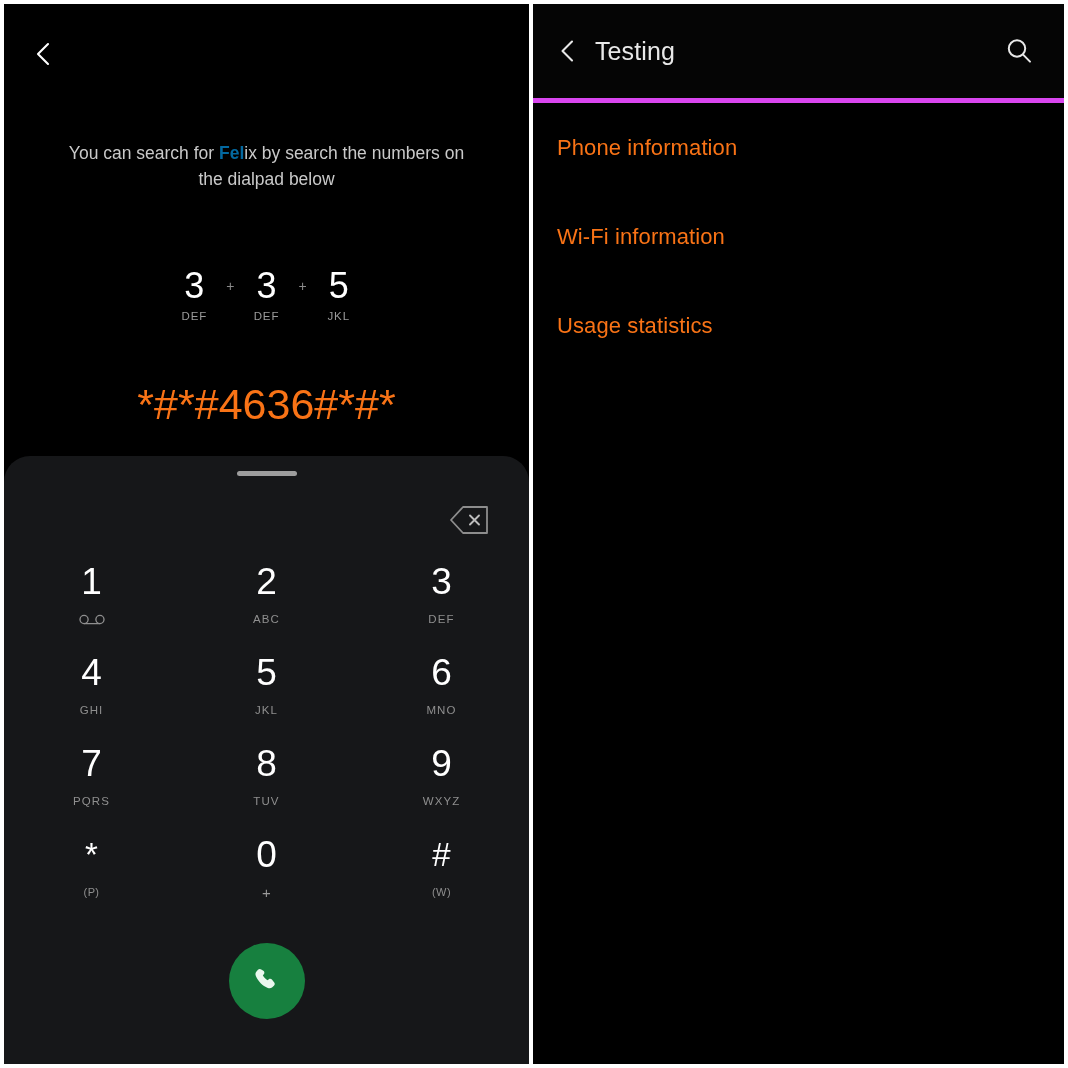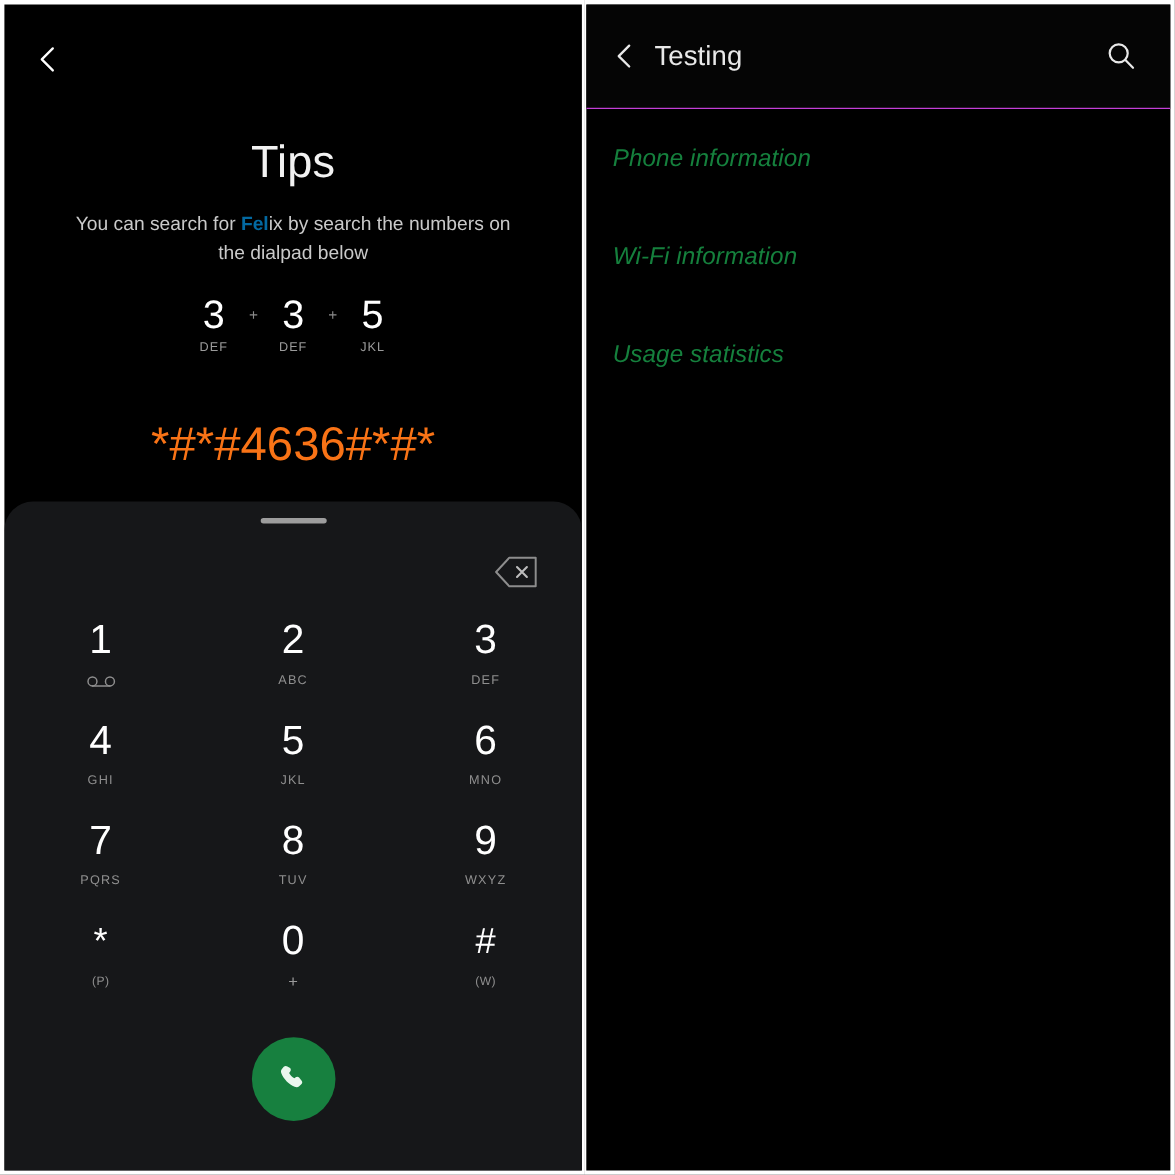--- a/index.html
+++ b/index.html
@@ -211,21 +211,21 @@
     height: 1068px;
     background: #000000;
     overflow: hidden;
     border: 4px solid #ffffff;
     border-left: 2px solid #ffffff;
     box-sizing: border-box;
   }
   .appbar {
     position: relative;
     height: 94px;
-    border-bottom: 1px solid #d946ef;
+    border-bottom: 5px solid #d946ef;
     display: flex;
     align-items: center;
     background: #050505;
   }
   .appbar-back {
     width: 26px;
     height: 26px;
     margin-left: 22px;
     flex: none;
   }
@@ -244,41 +244,39 @@
     flex: none;
   }
 
   .menu-list { padding-top: 0px; }
   .menu-item {
     height: 89px;
     display: flex;
     align-items: center;
     padding-left: 24px;
     font-size: 22px;
-    color: #15803d;
+    color: #f97316;
     font-weight: 400;
     letter-spacing: 0.1px;
-    font-style: italic;
   }
 </style>
 </head>
 <body>
 
 <div class="screens">
 
   <div class="panel-left">
 
     <div class="back-chevron">
       <svg viewBox="0 0 28 28" width="28" height="28" aria-hidden="true">
         <path d="M18 4 L8 14 L18 24" fill="none" stroke="#ffffff" stroke-width="2.1" stroke-linecap="round" stroke-linejoin="round"></path>
       </svg>
     </div>
 
     <div class="tips-wrap">
-      <div class="tips-title">Tips</div>
       <div class="tips-sub"><span>You can search for </span><b>Fel</b><span>ix by search the numbers on the dialpad below</span></div>
     </div>
 
     <div class="hint-row">
       <div class="hint-key">
         <div class="hint-digit">3</div>
         <div class="hint-letters">DEF</div>
       </div>
       <div class="hint-plus">+</div>
       <div class="hint-key">

